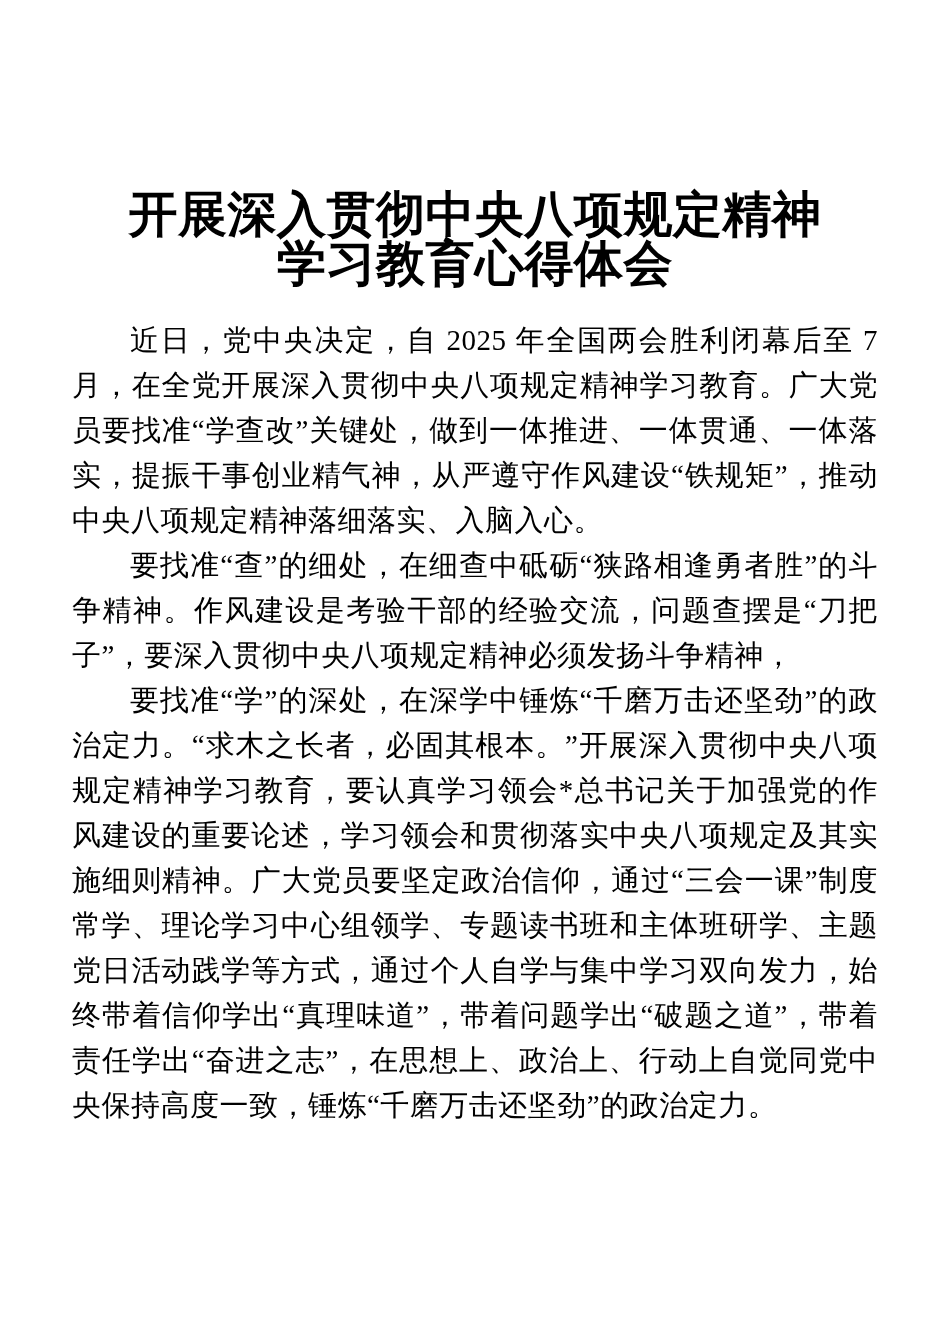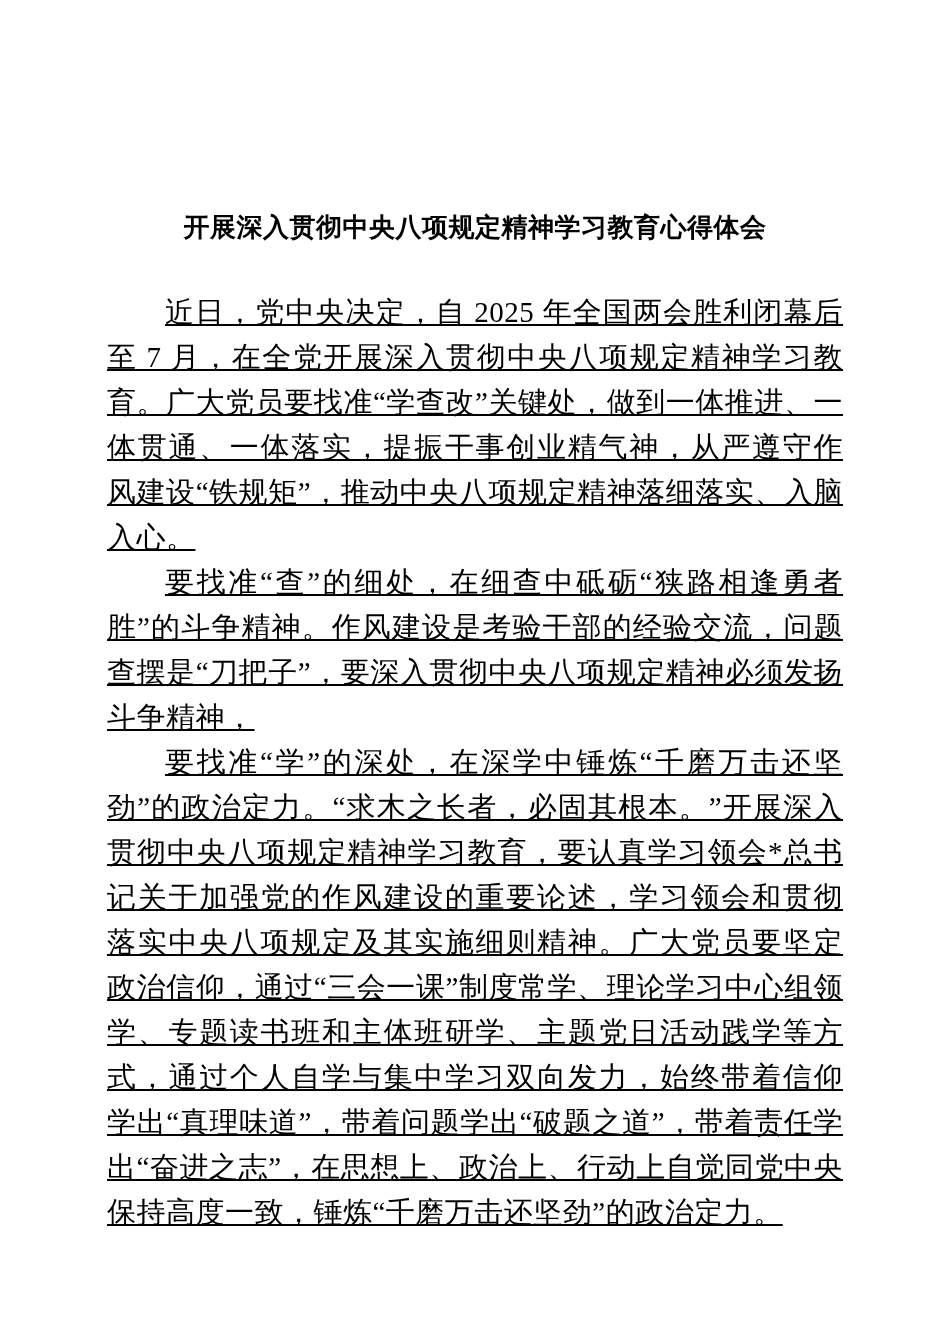--- a/index.html
+++ b/index.html
@@ -11,32 +11,31 @@
     position: relative;
     width: 950px;
     height: 1344px;
     background: #ffffff;
     box-sizing: border-box;
     font-family: "Liberation Serif", "DejaVu Serif", serif;
     color: #000000;
     overflow: hidden;
   }
   .doc-title {
-    margin: 13px;
+    margin: 0;
     padding: 190px 112px 0 112px;
-    font-size: 26px;
+    font-size: 49px;
     font-weight: bold;
     line-height: 49px;
     text-align: center;
     letter-spacing: 0.5px;
   }
   .doc-body {
-    margin-top: 38px;
-    padding: 0 107px;
-    text-decoration: underline;
+    margin-top: 30px;
+    padding: 0 72px;
   }
   .doc-body p {
     margin: 0;
     font-size: 29px;
     line-height: 45px;
     text-align: justify;
     text-align-last: left;
     text-indent: 2em;
     letter-spacing: 0.5px;
     word-break: break-all;

